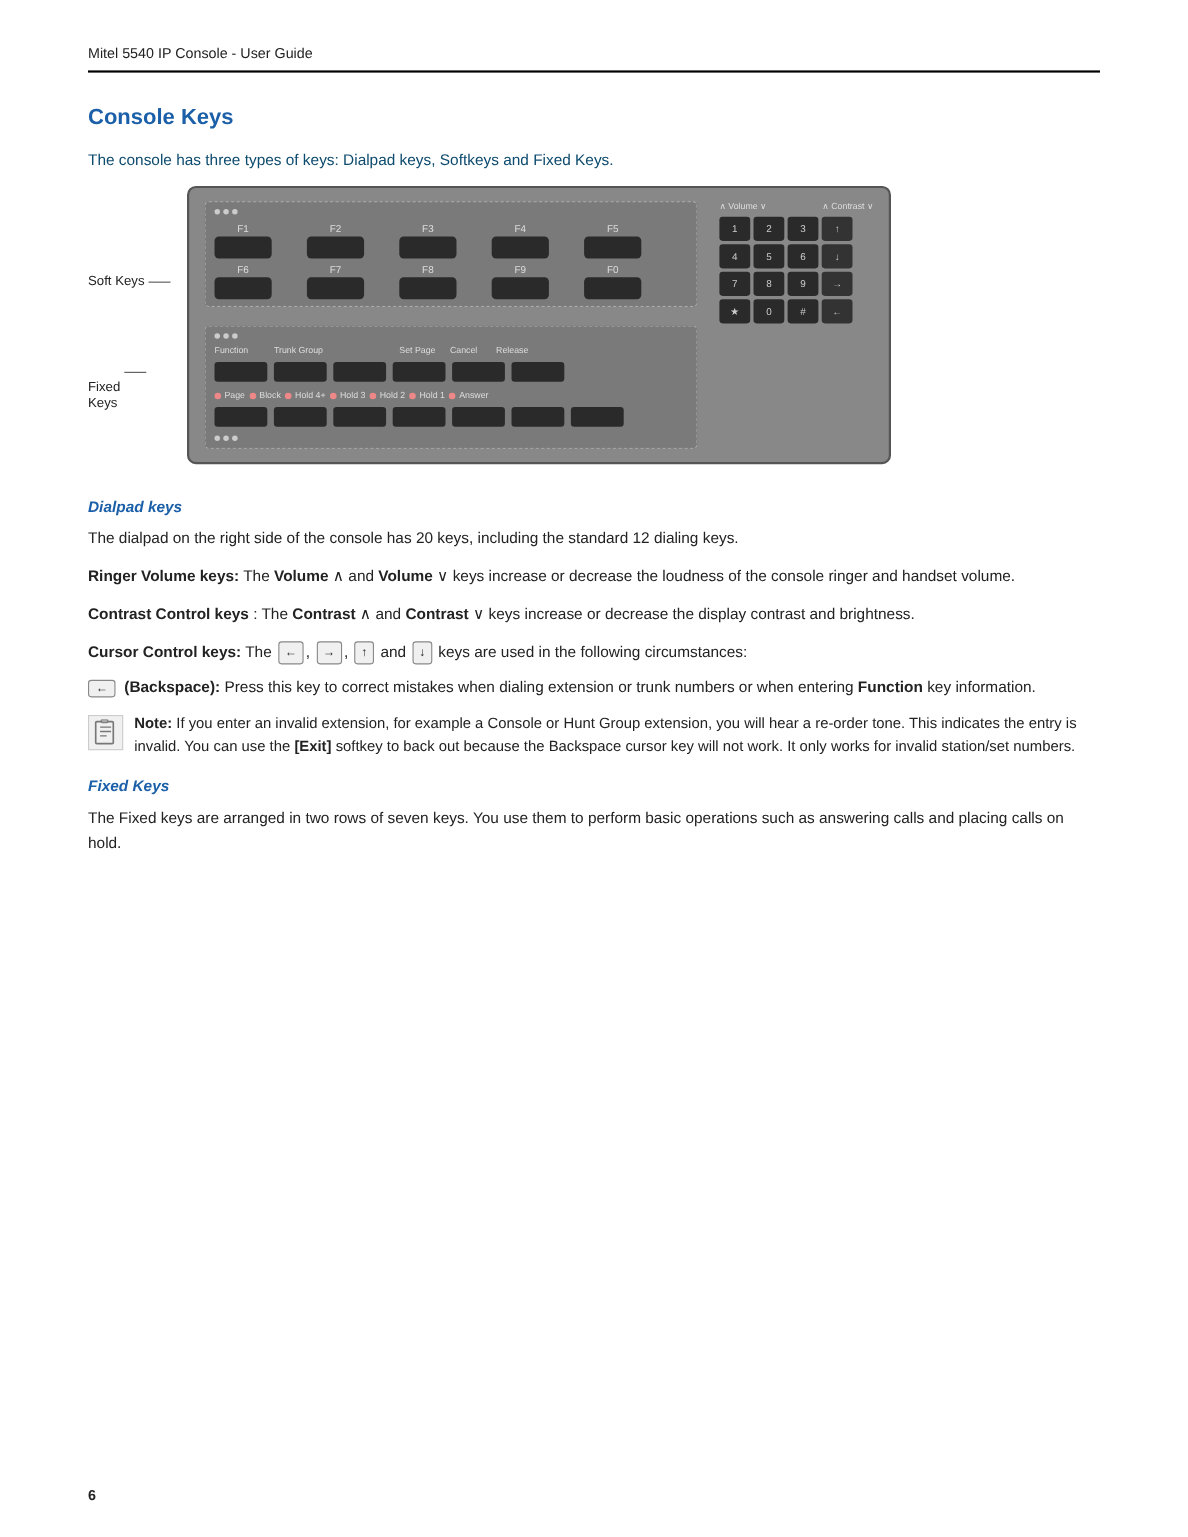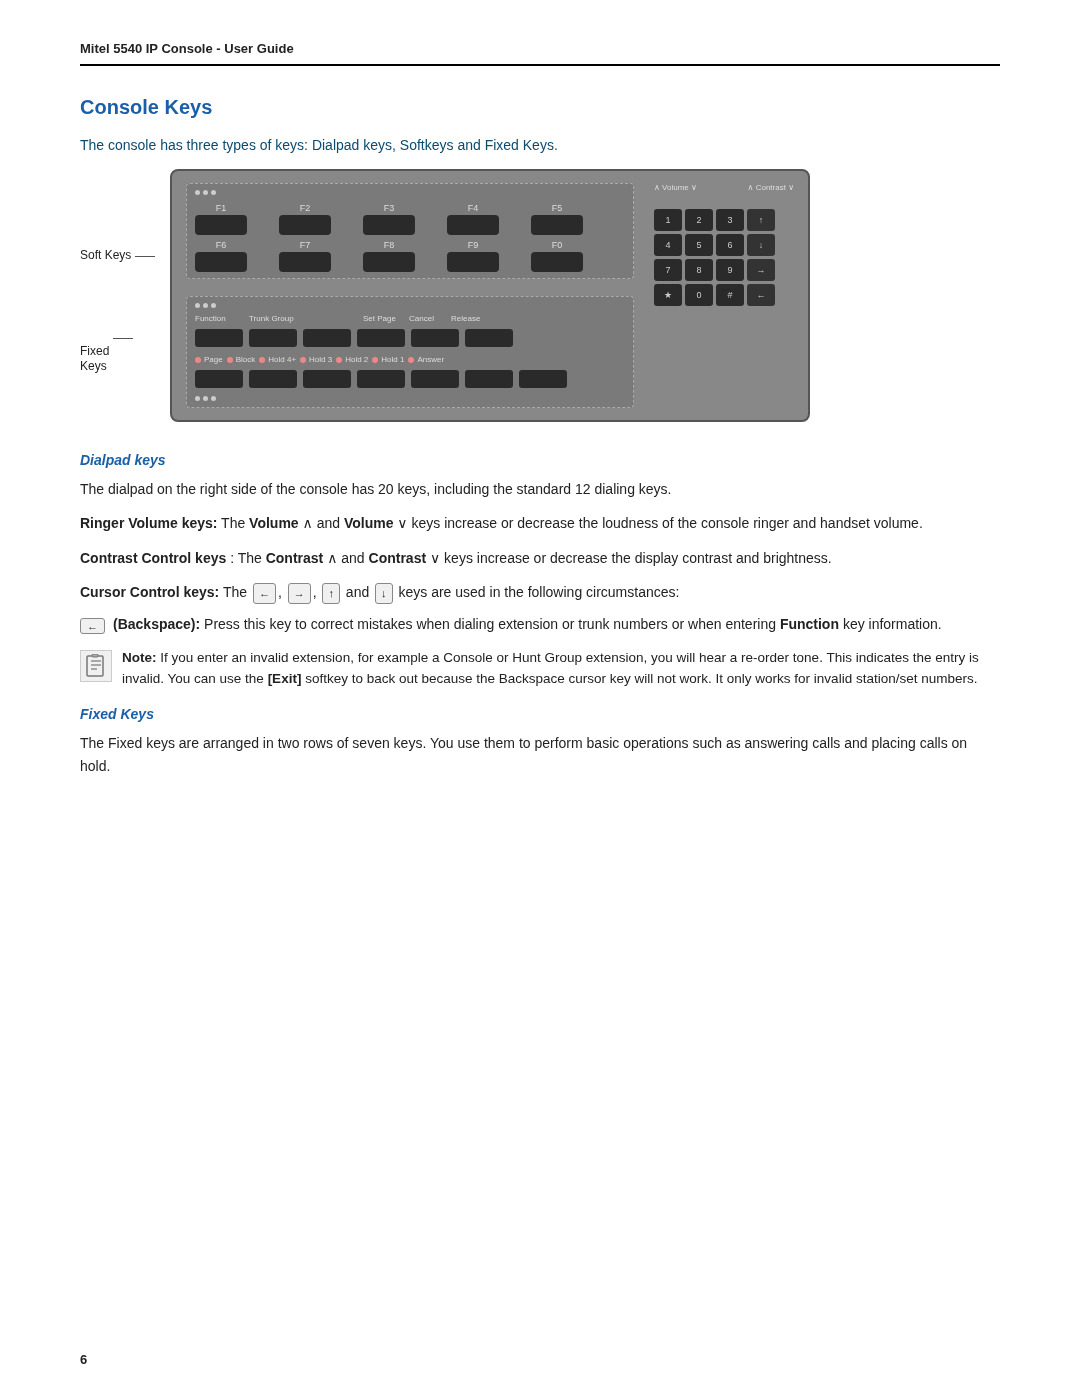--- a/index.html
+++ b/index.html
@@ -17,21 +17,21 @@
       min-height: 1397px;
       padding: 40px 80px 60px 80px;
       position: relative;
     }
     .header {
       border-bottom: 2px solid #000;
       padding-bottom: 8px;
       margin-bottom: 30px;
     }
     .header-title {
-      font-weight: bold;
+      font-weight: normal;
       font-size: 13px;
     }
     .section-title {
       color: #1a5fa8;
       font-size: 20px;
       font-weight: bold;
       margin-bottom: 18px;
     }
     .intro-text {
       font-size: 14px;
@@ -92,21 +92,21 @@
       display: flex;
       flex-direction: column;
       gap: 3px;
       margin-left: 10px;
     }
     .volume-contrast-labels {
       display: flex;
       justify-content: space-between;
       font-size: 8px;
       color: #ddd;
-      margin-bottom: 14px;
+      margin-bottom: 2px;
       align-items: center;
     }
     .numpad-grid {
       display: grid;
       grid-template-columns: repeat(4, 28px);
       gap: 3px;
     }
     .numpad-key {
       background: #2a2a2a;
       border-radius: 3px;

